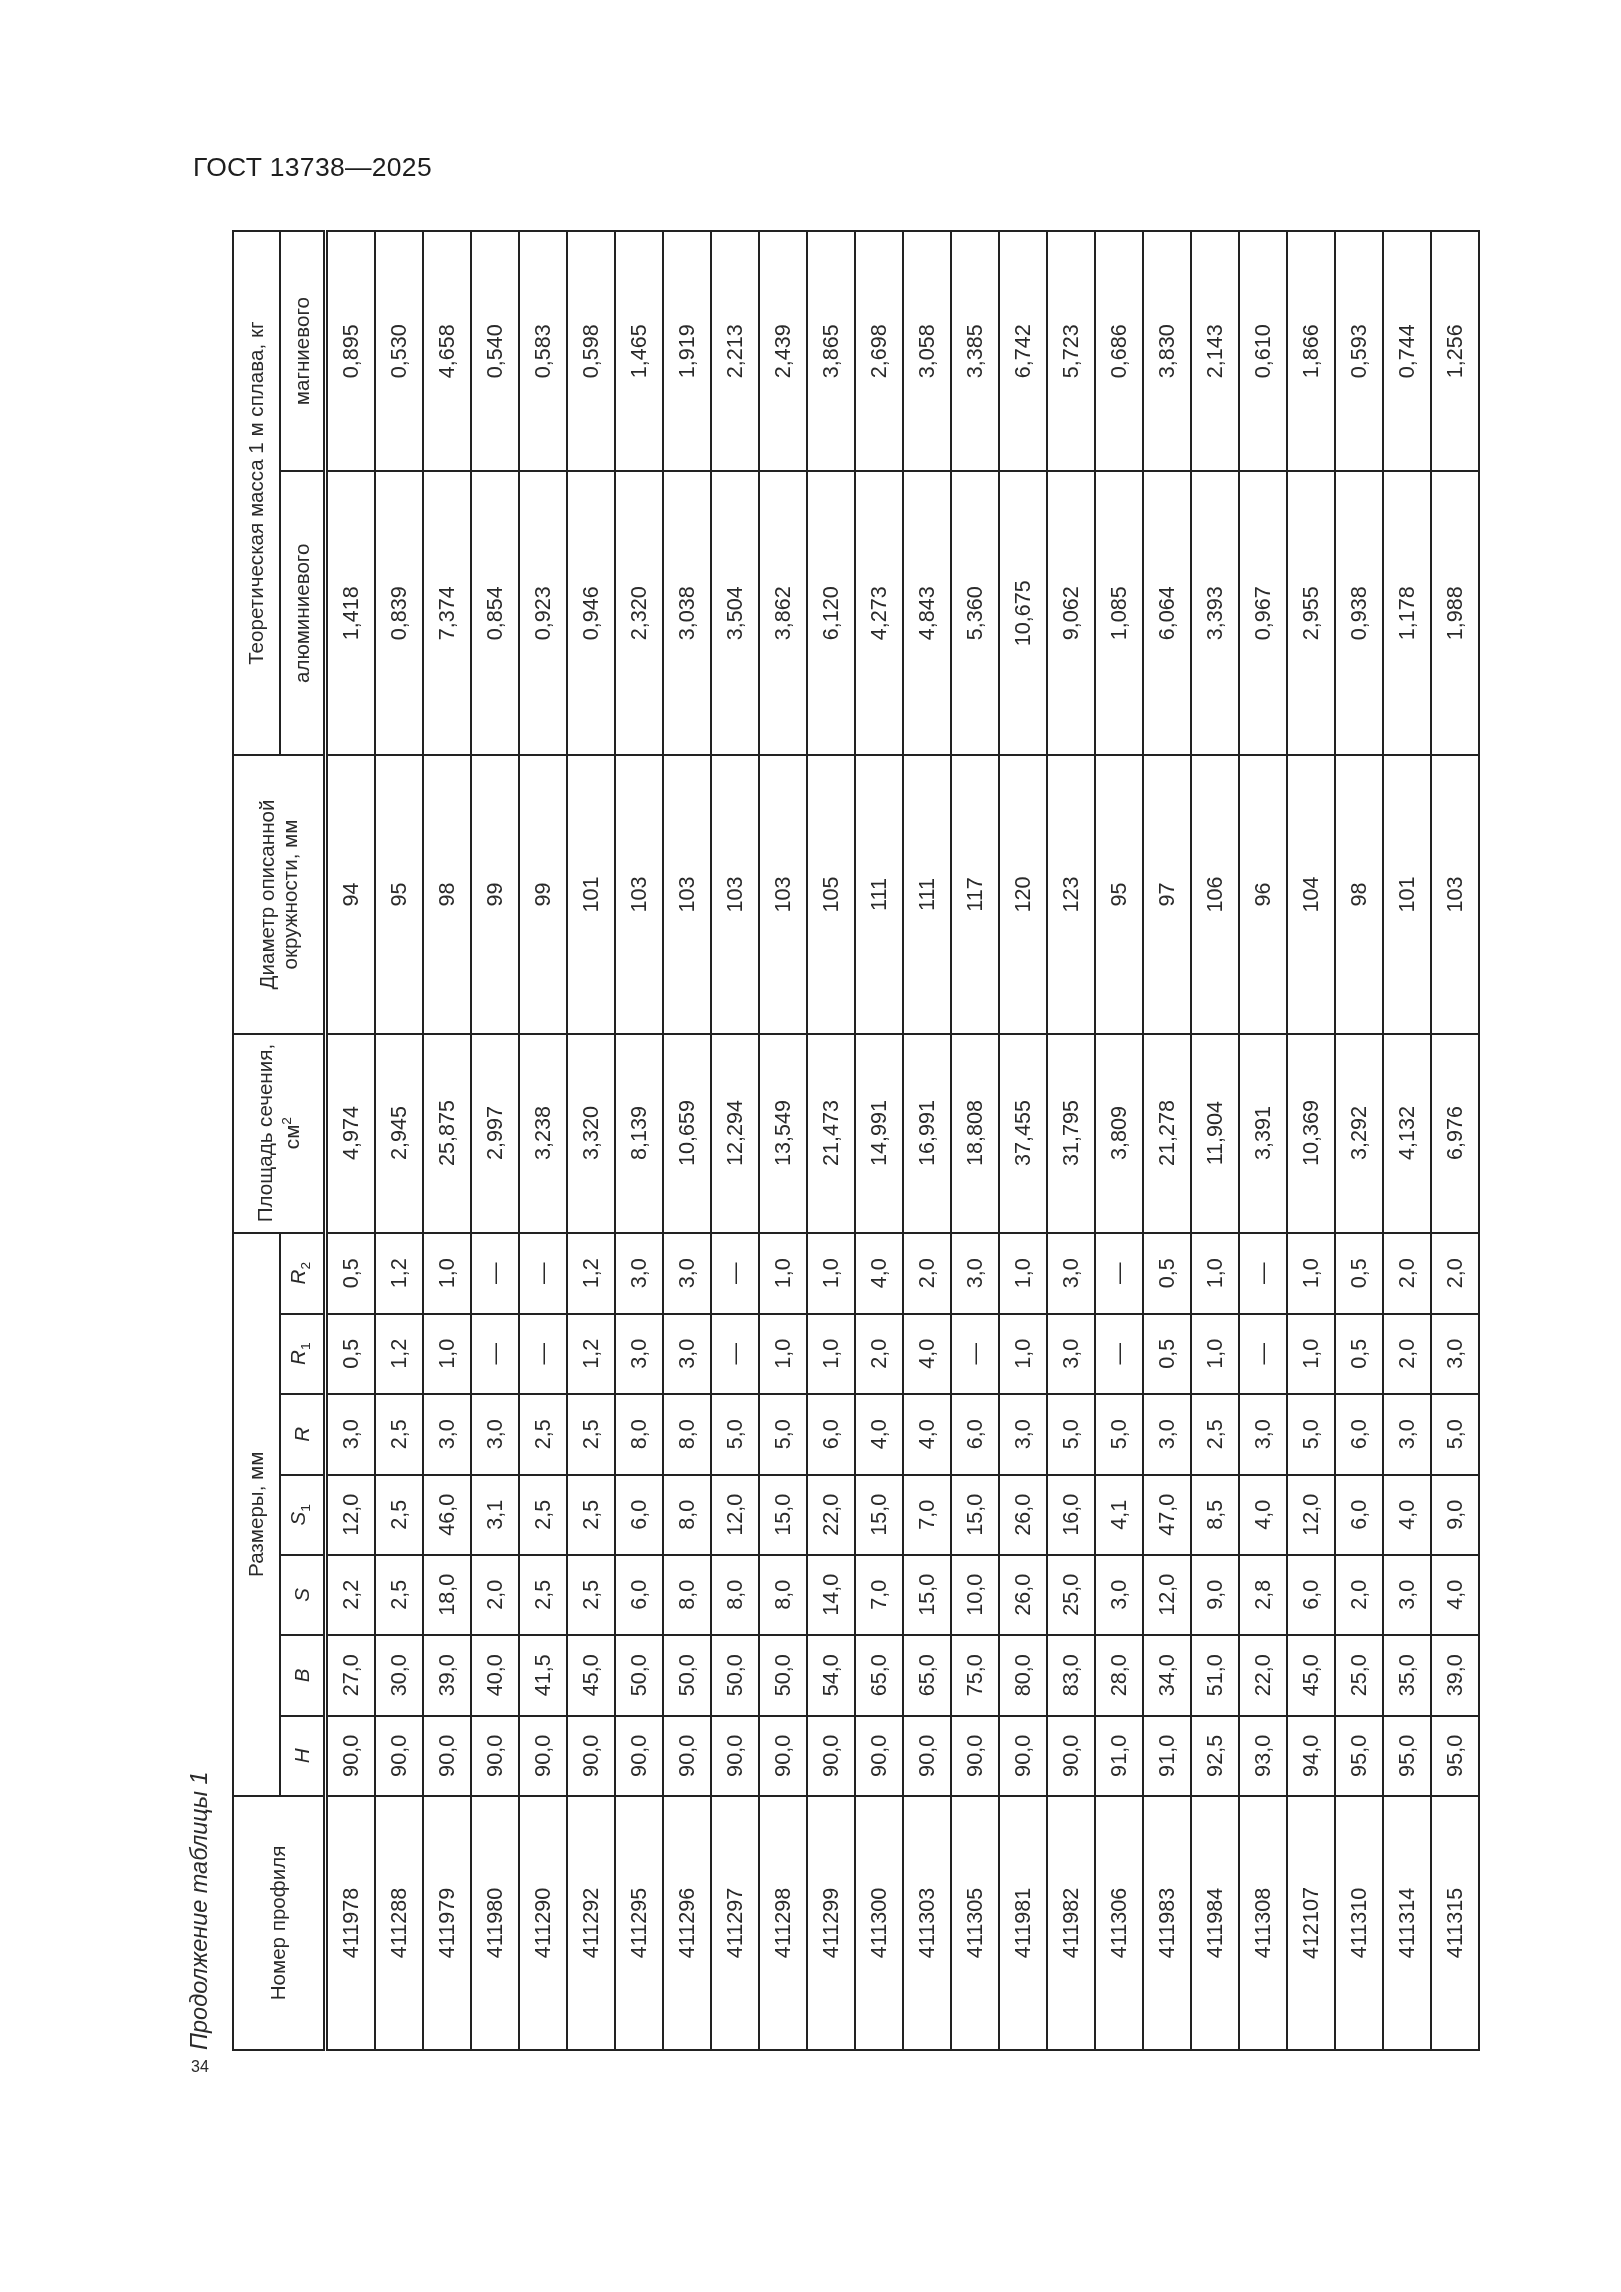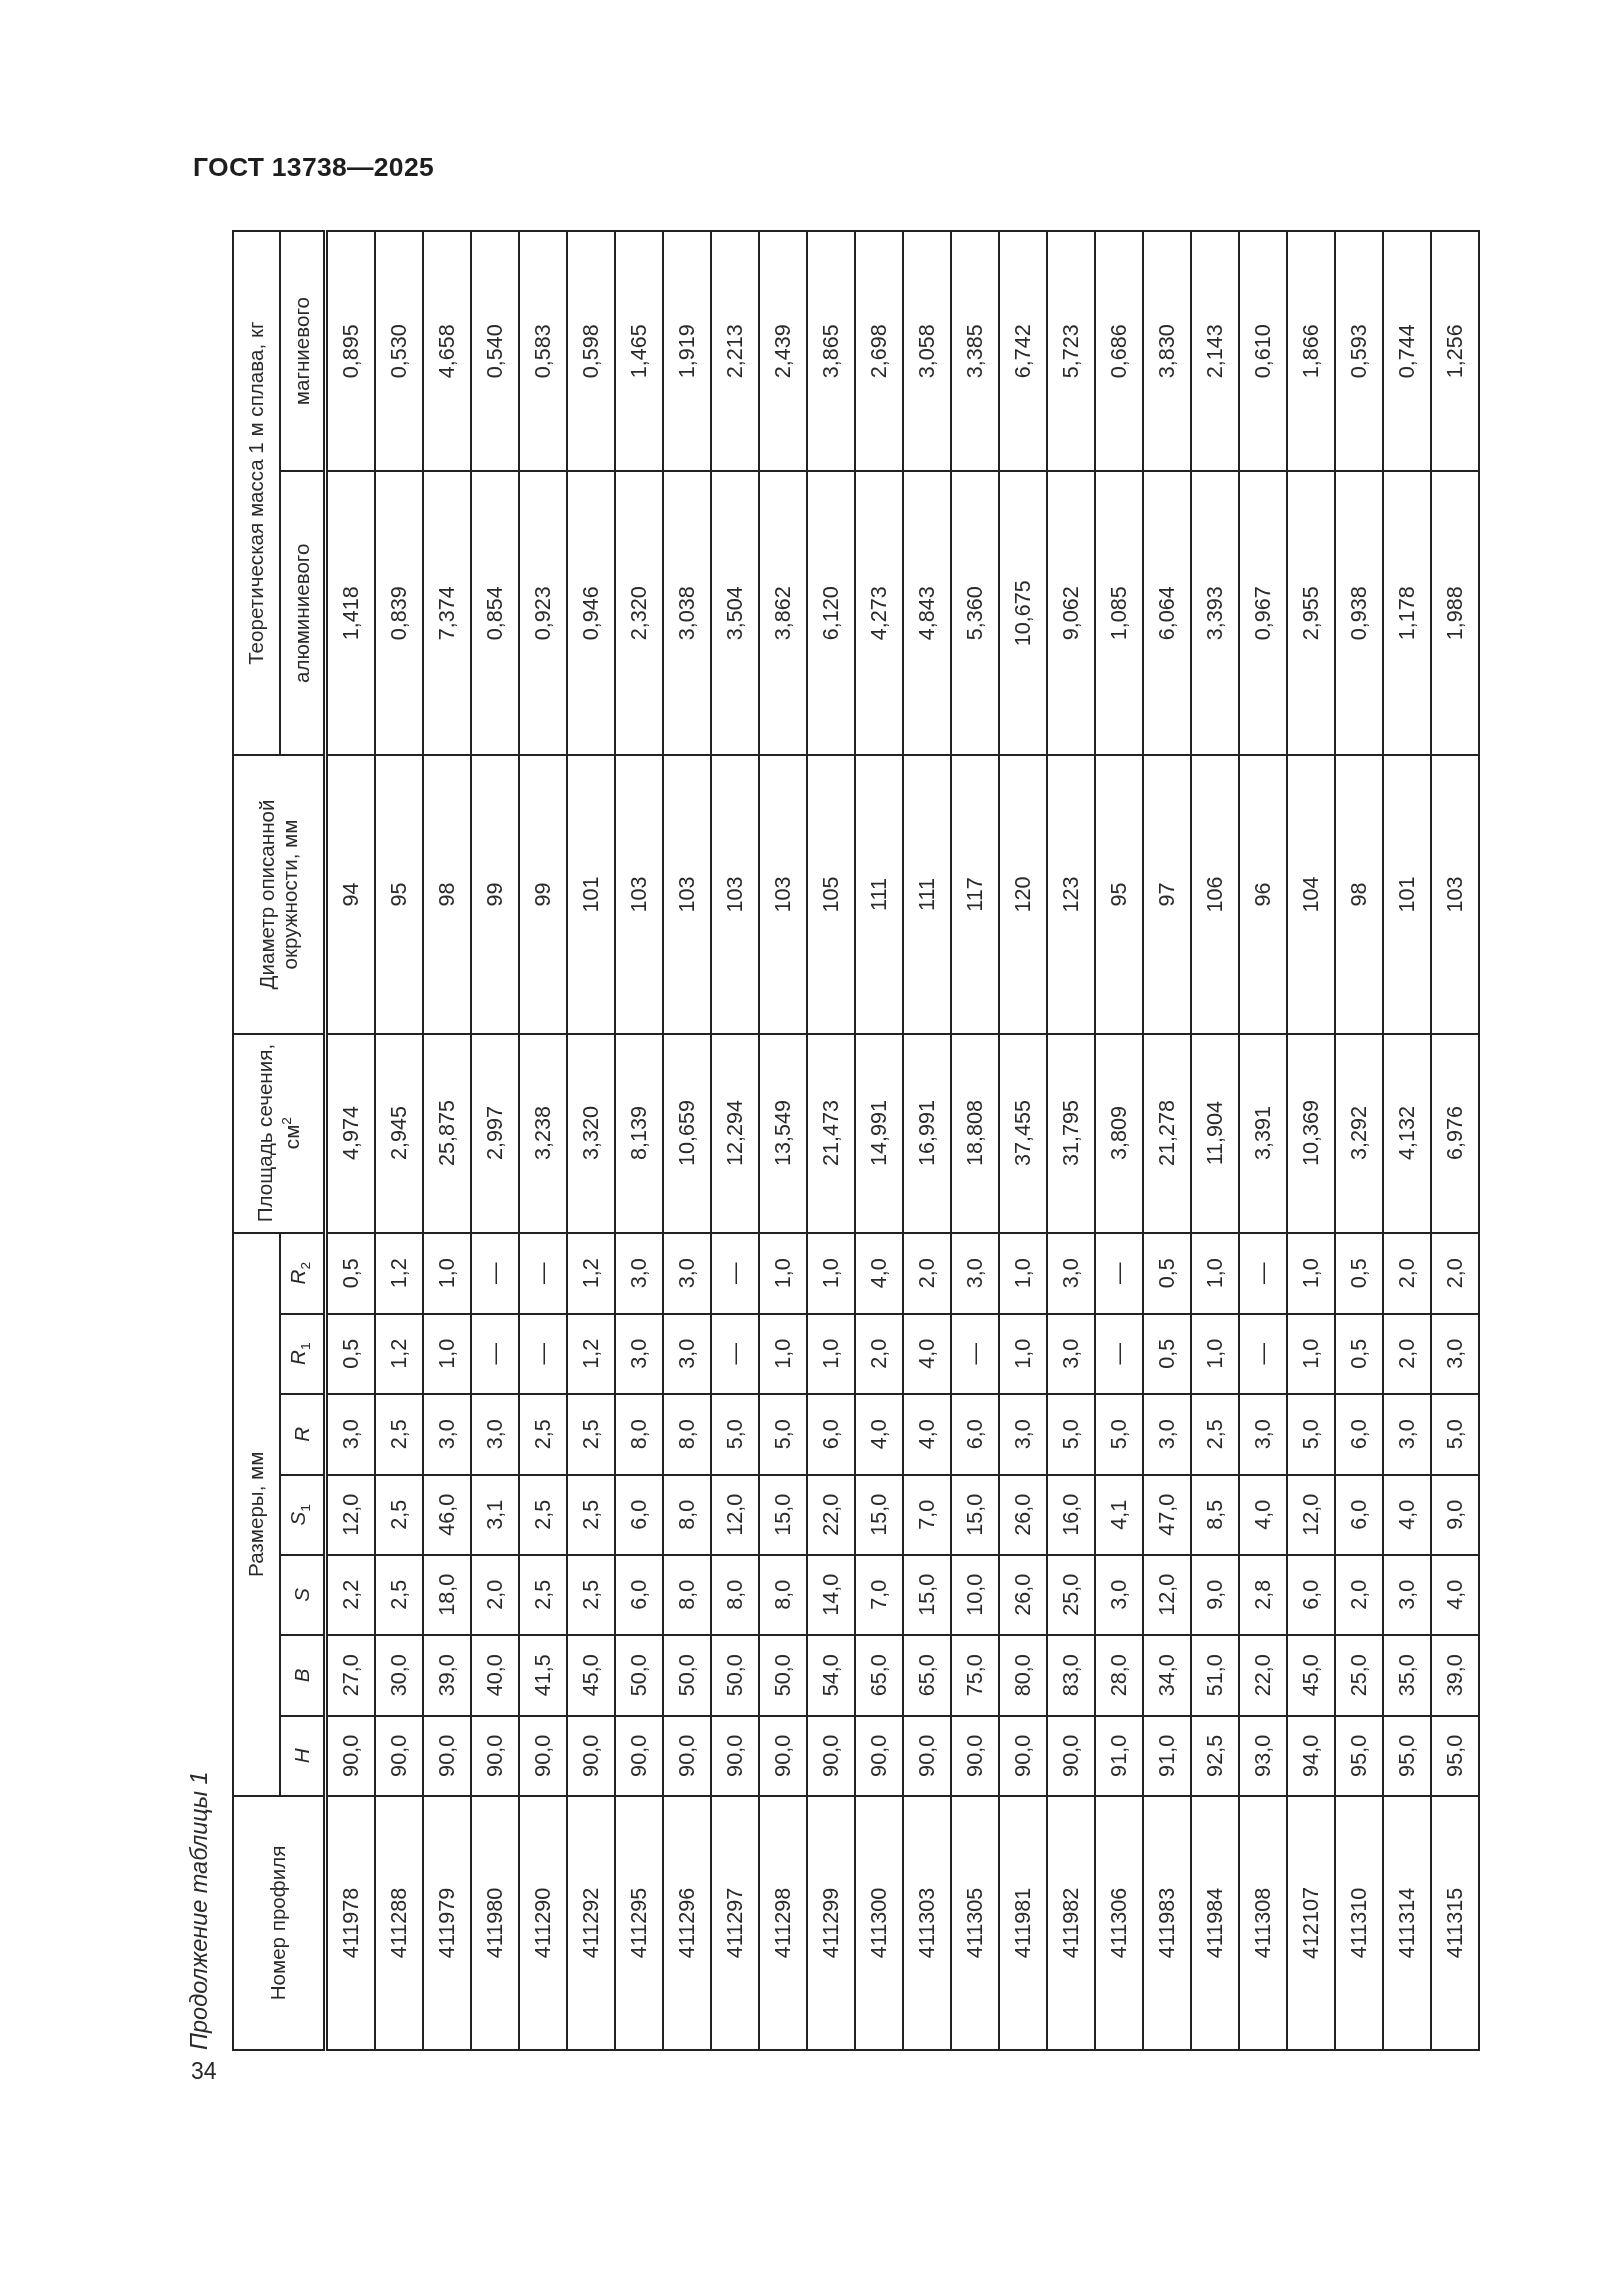--- a/index.html
+++ b/index.html
@@ -1,22 +1,22 @@
 <!DOCTYPE html>
 <html><head>
 <meta charset="utf-8">
 <style>
   html, body { margin: 0; padding: 0; background: #ffffff; }
   body { width: 1621px; height: 2293px; position: relative; overflow: hidden;
          font-family: "Liberation Sans", sans-serif; color: #222; }
-  .doc-title { position: absolute; left: 193px; top: 152px; font-size: 26.5px; font-weight: bold;
+  .doc-title { position: absolute; left: 193px; top: 152px; font-size: 26.5px; font-weight: normal;
                letter-spacing: 0.3px; color: #1e1e1e; }
   .rot-wrap { position: absolute; left: 0; top: 0; transform-origin: 0 0; }
   .caption { position: absolute; font-style: italic; font-size: 23.5px; color: #2a2a2a; white-space: nowrap; }
-  .page-num { position: absolute; left: 191px; top: 2058px; font-size: 23px; color: #2a2a2a; }
+  .page-num { position: absolute; left: 191px; top: 2058px; font-size: 16px; color: #2a2a2a; }
   table.spec { border-collapse: collapse; table-layout: fixed; width: 1821px; }
   table.spec td, table.spec th { border: 2.5px solid #222; text-align: center; vertical-align: middle;
         font-weight: normal; font-size: 21.6px; padding: 0; color: #2a2a2a; }
   table.spec th { font-size: 20.6px; line-height: 22.5px; }
   table.spec tr.h1 th { height: 45px; }
   table.spec tr.h2 th { height: 42px; border-bottom: 5.9px double #222; }
   table.spec th.span2 { border-bottom: 5.9px double #222; }
   table.spec td { height: 46px; }
   .it { font-style: italic; }
   sub, sup { font-size: 13.7px; }

